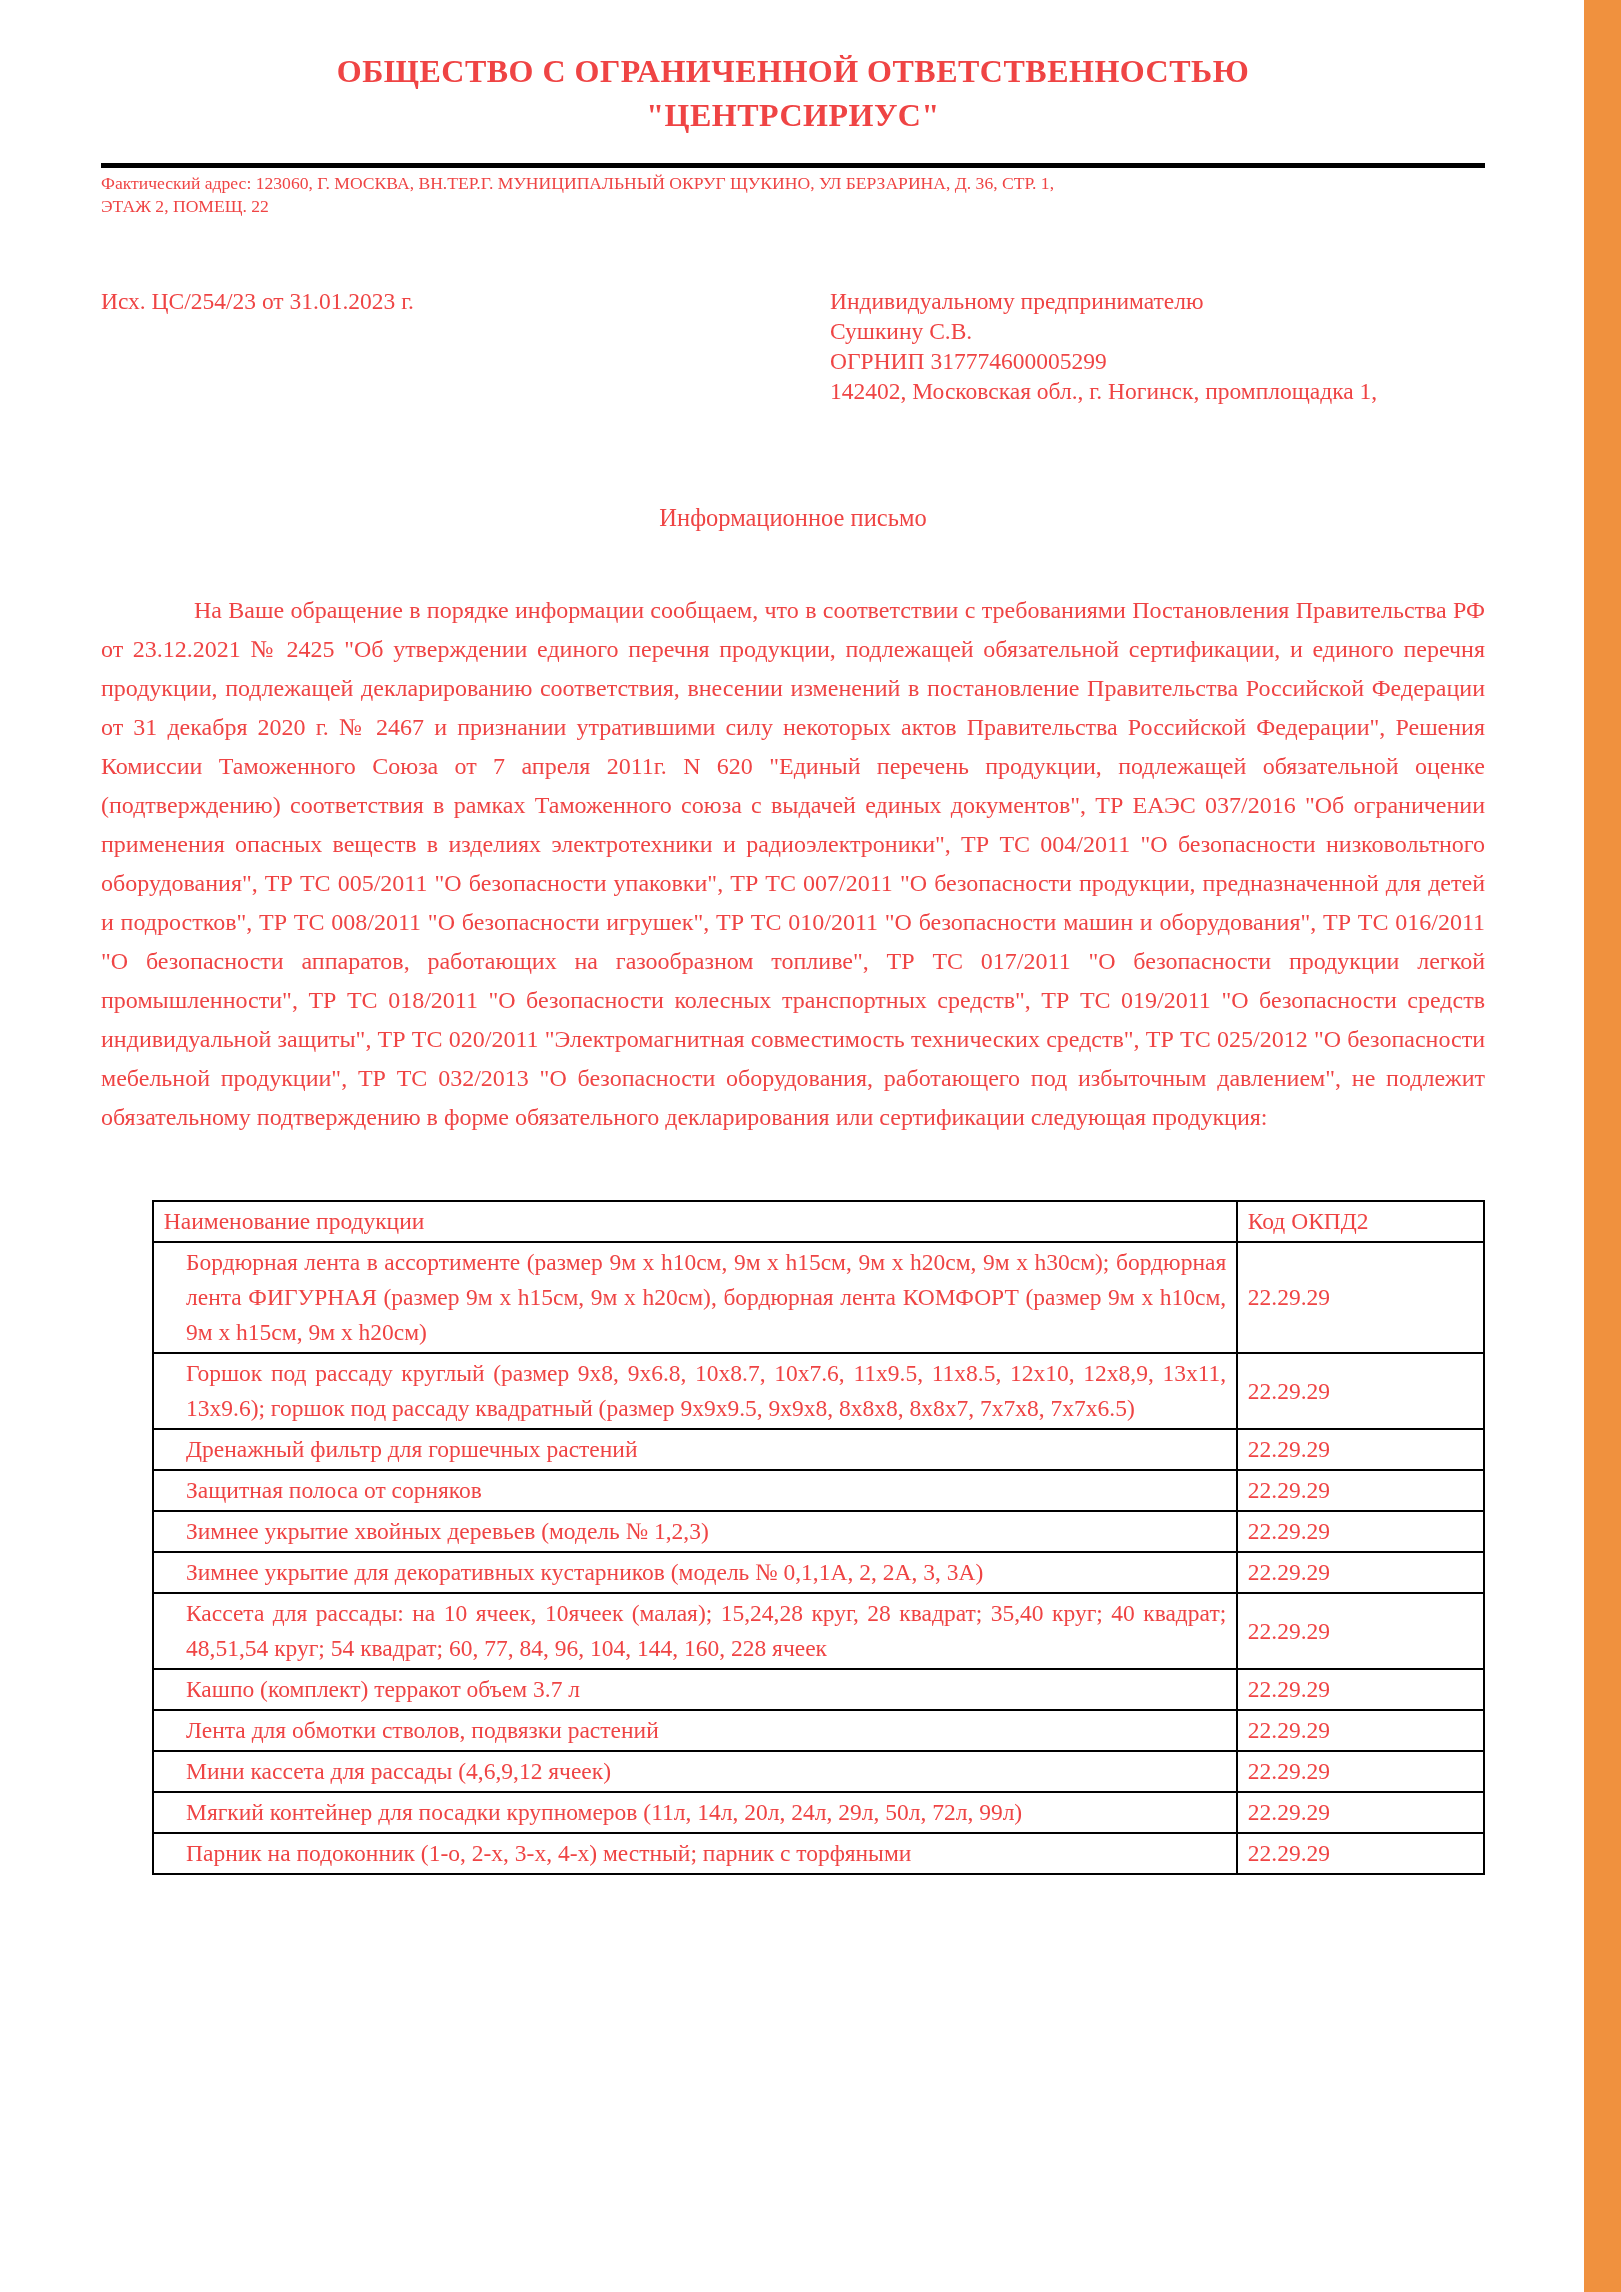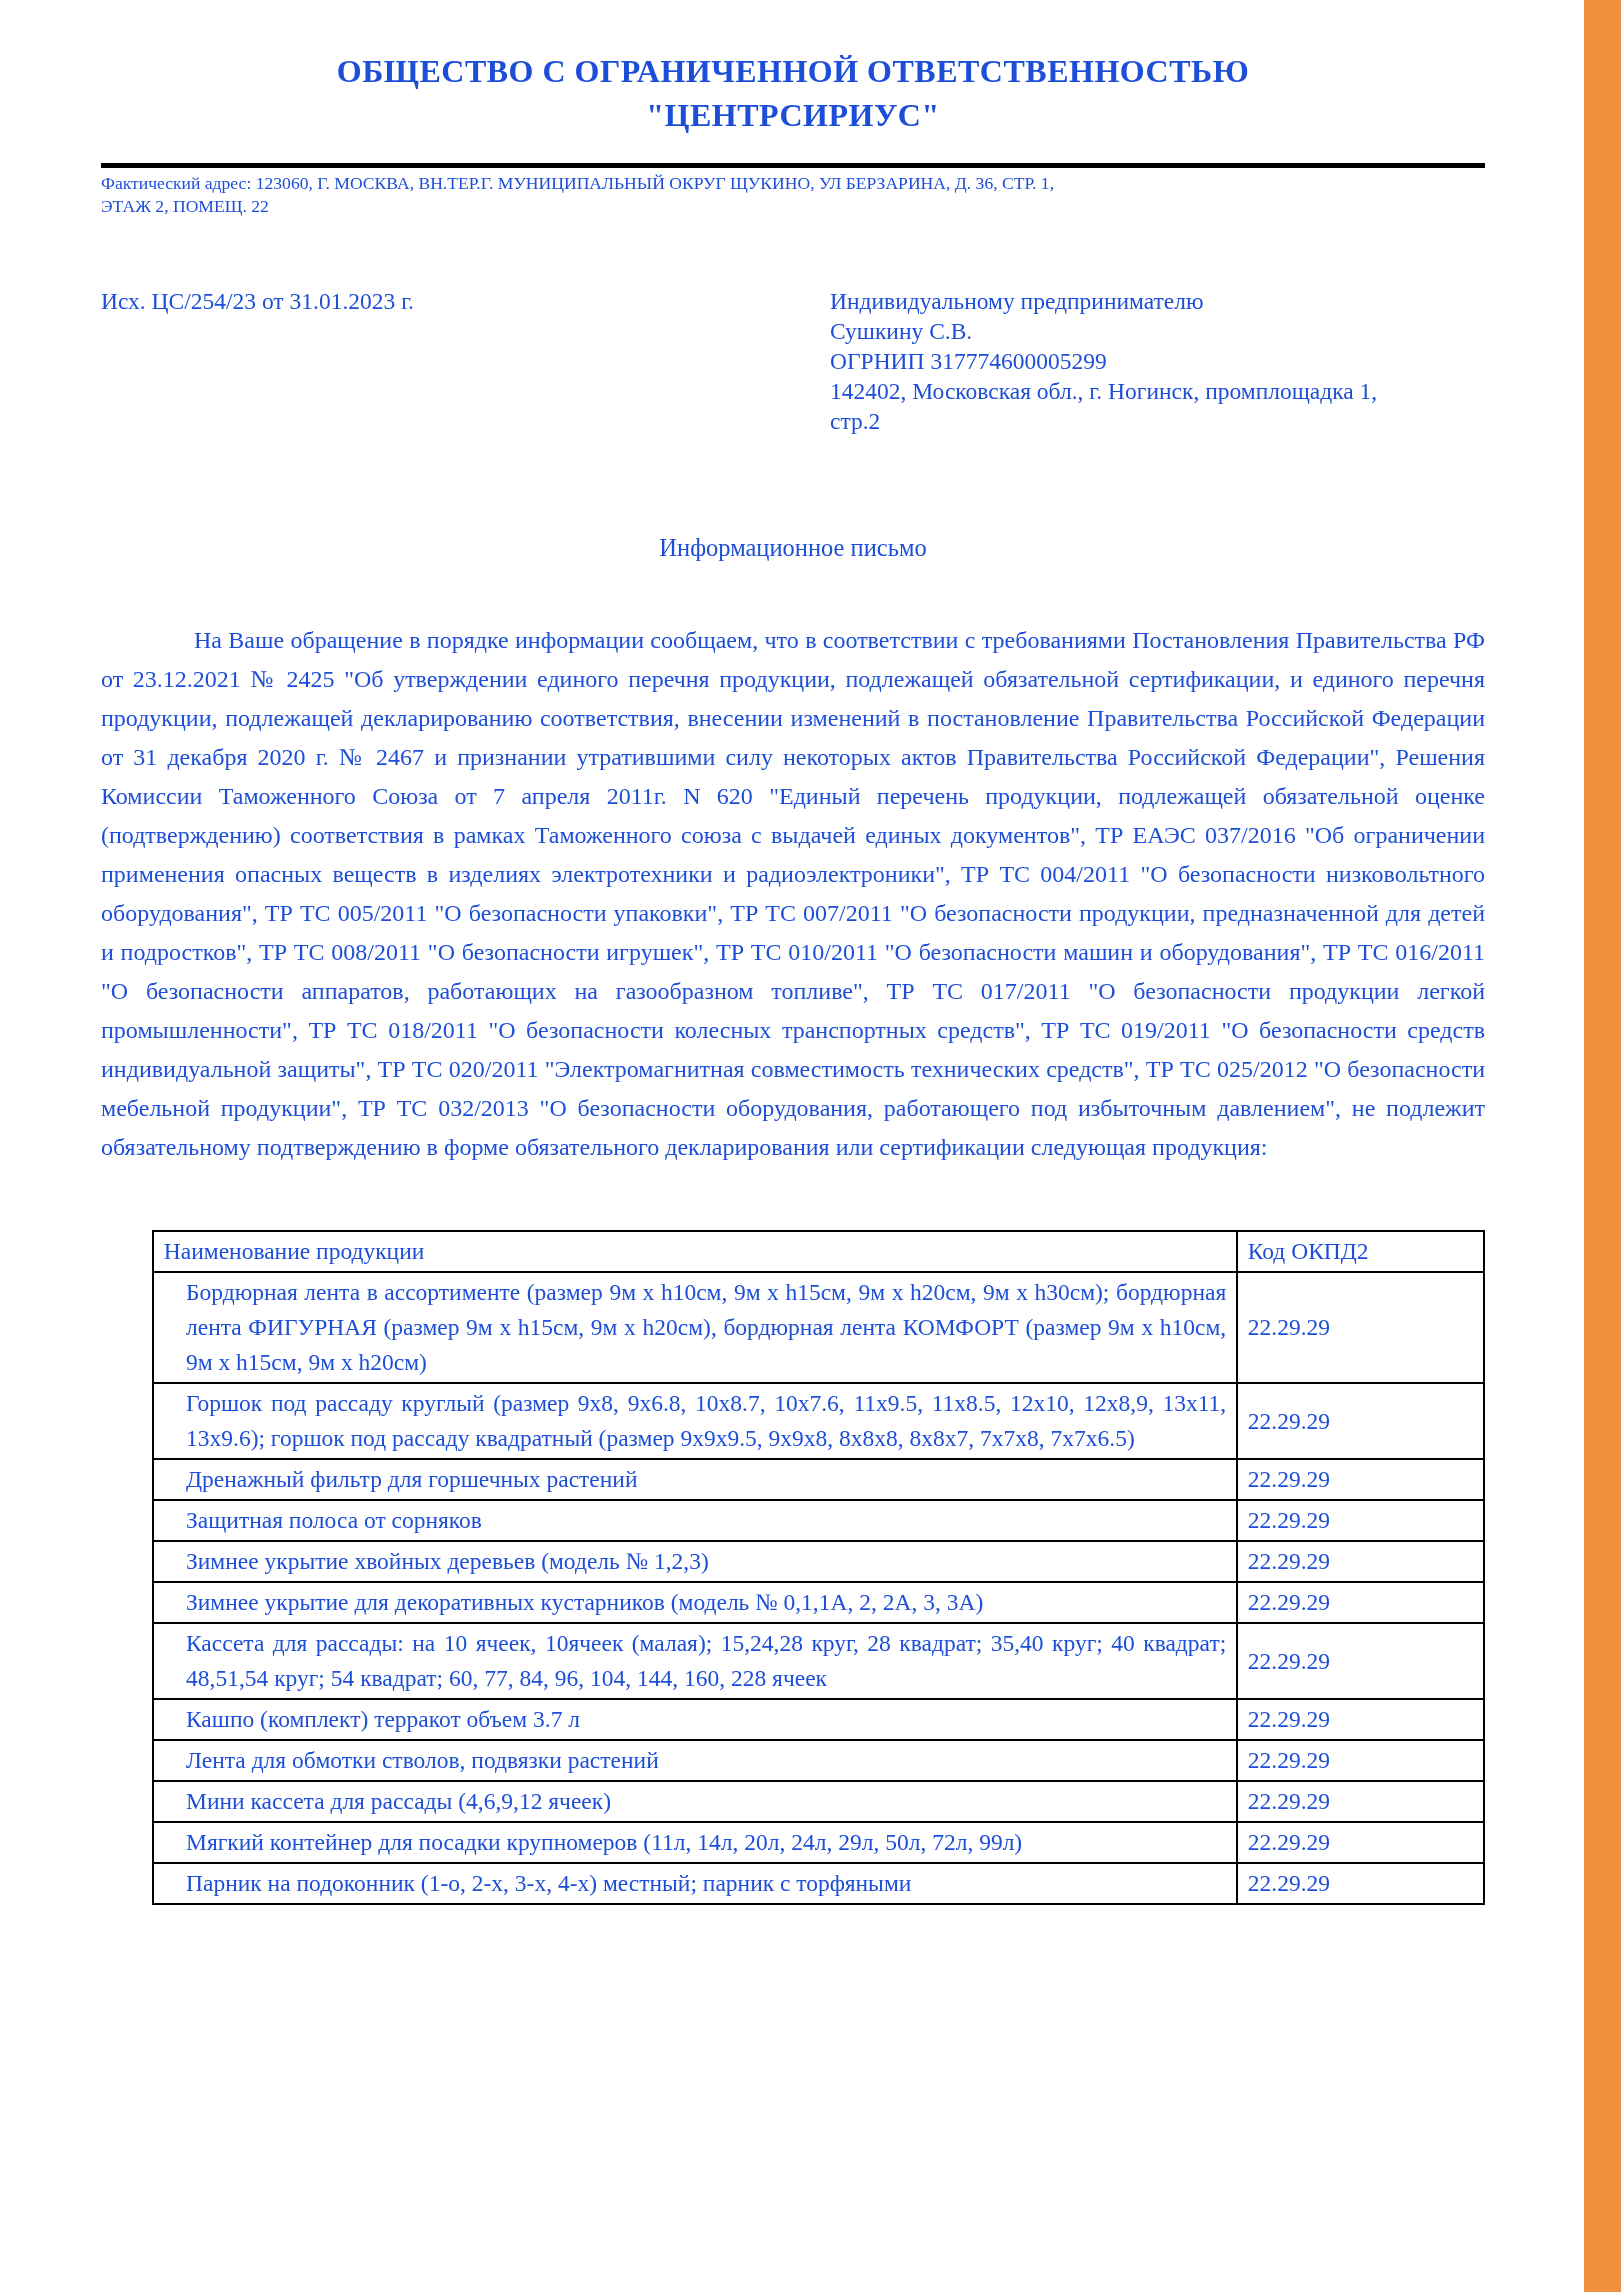--- a/index.html
+++ b/index.html
@@ -5,21 +5,21 @@
   * { margin: 0; padding: 0; box-sizing: border-box; }
   html, body { background: #e8e8e8; }
   .page {
     position: relative;
     width: 1621px;
     height: 2293px;
     background: #ffffff;
     margin: 0 auto;
     overflow: hidden;
     font-family: "Liberation Serif", serif;
-    color: #1d4ed8;
+    color: #ef4444;
   }
   .accent-stripe {
     position: absolute;
     top: 0;
     right: 0;
     width: 37px;
     height: 100%;
     background: #F0913E;
   }
   .content {
@@ -116,21 +116,20 @@
       <div>ЭТАЖ 2, ПОМЕЩ. 22</div>
     </div>
 
     <div class="meta-row">
       <div class="outgoing-ref">Исх. ЦС/254/23 от 31.01.2023 г.</div>
       <div class="recipient-block">
         <div>Индивидуальному предпринимателю</div>
         <div>Сушкину С.В.</div>
         <div>ОГРНИП 317774600005299</div>
         <div>142402, Московская обл., г. Ногинск, промплощадка 1,</div>
-        <div>стр.2</div>
       </div>
     </div>
 
     <div class="letter-title">Информационное письмо</div>
 
     <div class="letter-body">На Ваше обращение в порядке информации сообщаем, что в соответствии с требованиями Постановления Правительства РФ от 23.12.2021 № 2425 "Об утверждении единого перечня продукции, подлежащей обязательной сертификации, и единого перечня продукции, подлежащей декларированию соответствия, внесении изменений в постановление Правительства Российской Федерации от 31 декабря 2020 г. № 2467 и признании утратившими силу некоторых актов Правительства Российской Федерации", Решения Комиссии Таможенного Союза от 7 апреля 2011г. N 620 "Единый перечень продукции, подлежащей обязательной оценке (подтверждению) соответствия в рамках Таможенного союза с выдачей единых документов", ТР ЕАЭС 037/2016 "Об ограничении применения опасных веществ в изделиях электротехники и радиоэлектроники", ТР ТС 004/2011 "О безопасности низковольтного оборудования", ТР ТС 005/2011 "О безопасности упаковки", ТР ТС 007/2011 "О безопасности продукции, предназначенной для детей и подростков", ТР ТС 008/2011 "О безопасности игрушек", ТР ТС 010/2011 "О безопасности машин и оборудования", ТР ТС 016/2011 "О безопасности аппаратов, работающих на газообразном топливе", ТР ТС 017/2011 "О безопасности продукции легкой промышленности", ТР ТС 018/2011 "О безопасности колесных транспортных средств", ТР ТС 019/2011 "О безопасности средств индивидуальной защиты", ТР ТС 020/2011 "Электромагнитная совместимость технических средств", ТР ТС 025/2012 "О безопасности мебельной продукции", ТР ТС 032/2013 "О безопасности оборудования, работающего под избыточным давлением",  не подлежит обязательному подтверждению в форме обязательного декларирования или сертификации следующая продукция:</div>
 
     <table class="products">
       <colgroup>
         <col class="c-name">

